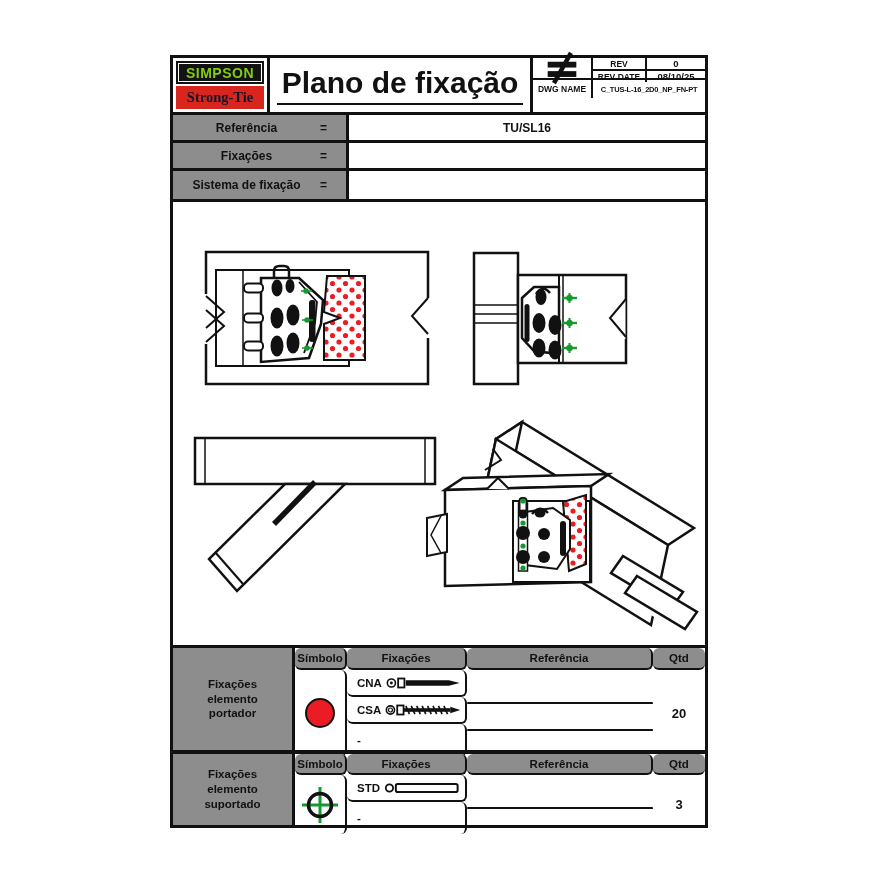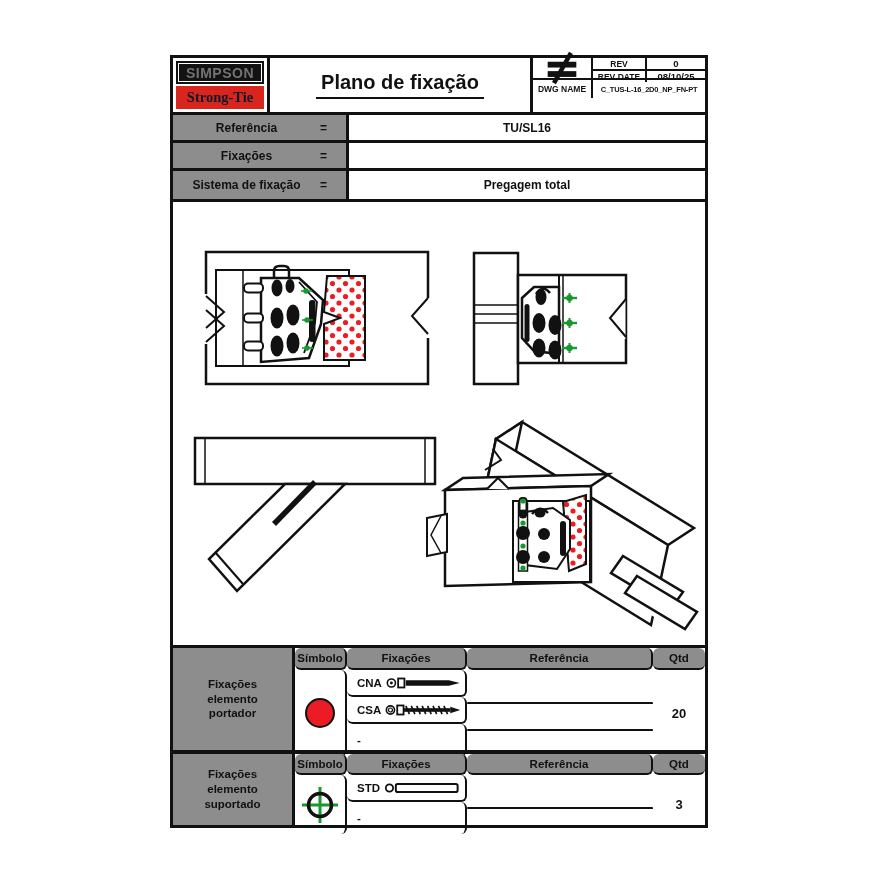--- a/index.html
+++ b/index.html
@@ -10,27 +10,27 @@
     --ink:#111111;
   }
   *{box-sizing:border-box;margin:0;padding:0;}
   html,body{width:880px;height:880px;background:#ffffff;font-family:"Liberation Sans",sans-serif;color:var(--ink);}
   .page{position:relative;width:880px;height:880px;background:#fff;overflow:hidden;}
   .sheet{position:absolute;left:170px;top:55px;width:538px;}
 
   
   .hdr{display:flex;height:60px;border:3px solid var(--ink);background:#fff;}
   .logo-cell{width:97px;border-right:3px solid var(--ink);padding:3px;display:flex;flex-direction:column;gap:2px;}
-  .logo-black{flex:1;background:#121212;color:#737373;display:flex;align-items:center;justify-content:center;
+  .logo-black{flex:1;background:#121212;color:#84cc16;display:flex;align-items:center;justify-content:center;
     font-weight:bold;font-size:14px;letter-spacing:.5px;position:relative;}
   .logo-black::after{content:"";position:absolute;inset:2px;border:1.5px solid #fff;}
   .logo-red{flex:1;background:var(--logo-red);color:#0f172a;display:flex;align-items:center;justify-content:center;
     font-family:"Liberation Serif",serif;font-weight:bold;font-size:14.5px;}
   .title-cell{flex:1;display:flex;align-items:center;justify-content:center;border-right:3px solid var(--ink);}
-  .title{font-size:20px;font-weight:bold;border-bottom:2.5px solid var(--ink);padding:0 5px 3px;}
+  .title{font-size:30px;font-weight:bold;border-bottom:2.5px solid var(--ink);padding:0 5px 3px;}
   .rev-block{width:172px;display:flex;flex-direction:column;}
   .rev-top{display:flex;height:20px;}
   .sym-cell{width:60px;border-right:2px solid var(--ink);display:flex;align-items:center;justify-content:center;}
   .rev-rows{flex:1;display:flex;flex-direction:column;}
   .rev-row{flex:1;display:flex;}
   .rev-row:first-child{border-bottom:2px solid var(--ink);}
   .rev-label{width:54px;border-right:2px solid var(--ink);font-size:8.5px;font-weight:bold;display:flex;align-items:center;justify-content:center;}
   .rev-val{flex:1;font-size:9.5px;font-weight:bold;display:flex;align-items:center;justify-content:center;}
   .dwg-row{height:20px;display:flex;border-top:2px solid var(--ink);}
   .dwg-label{width:60px;border-right:2px solid var(--ink);font-size:8.5px;font-weight:bold;display:flex;align-items:center;justify-content:center;}
@@ -133,23 +133,20 @@
       <div class="info-row">
         <div class="info-label">
             <span class="lbl">Fixações</span>
             <span class="eq">=</span>
           </div>
       </div>
       <div class="info-row">
         <div class="info-label">
             <span class="lbl">Sistema de fixação</span>
             <span class="eq">=</span>
-          </div>
-        <div class="info-vals">
-            <div class="info-val">Pregagem total</div>
           </div>
       </div>
     </div>
 
     <div class="draw">
       <svg viewBox="0 0 532 443" preserveAspectRatio="none">
         <defs>
           <pattern id="rd" width="13" height="13" patternUnits="userSpaceOnUse">
             <circle cx="3.5" cy="3.5" r="2.6" class="rdot"></circle>
             <circle cx="10" cy="10" r="2.6" class="rdot"></circle>

